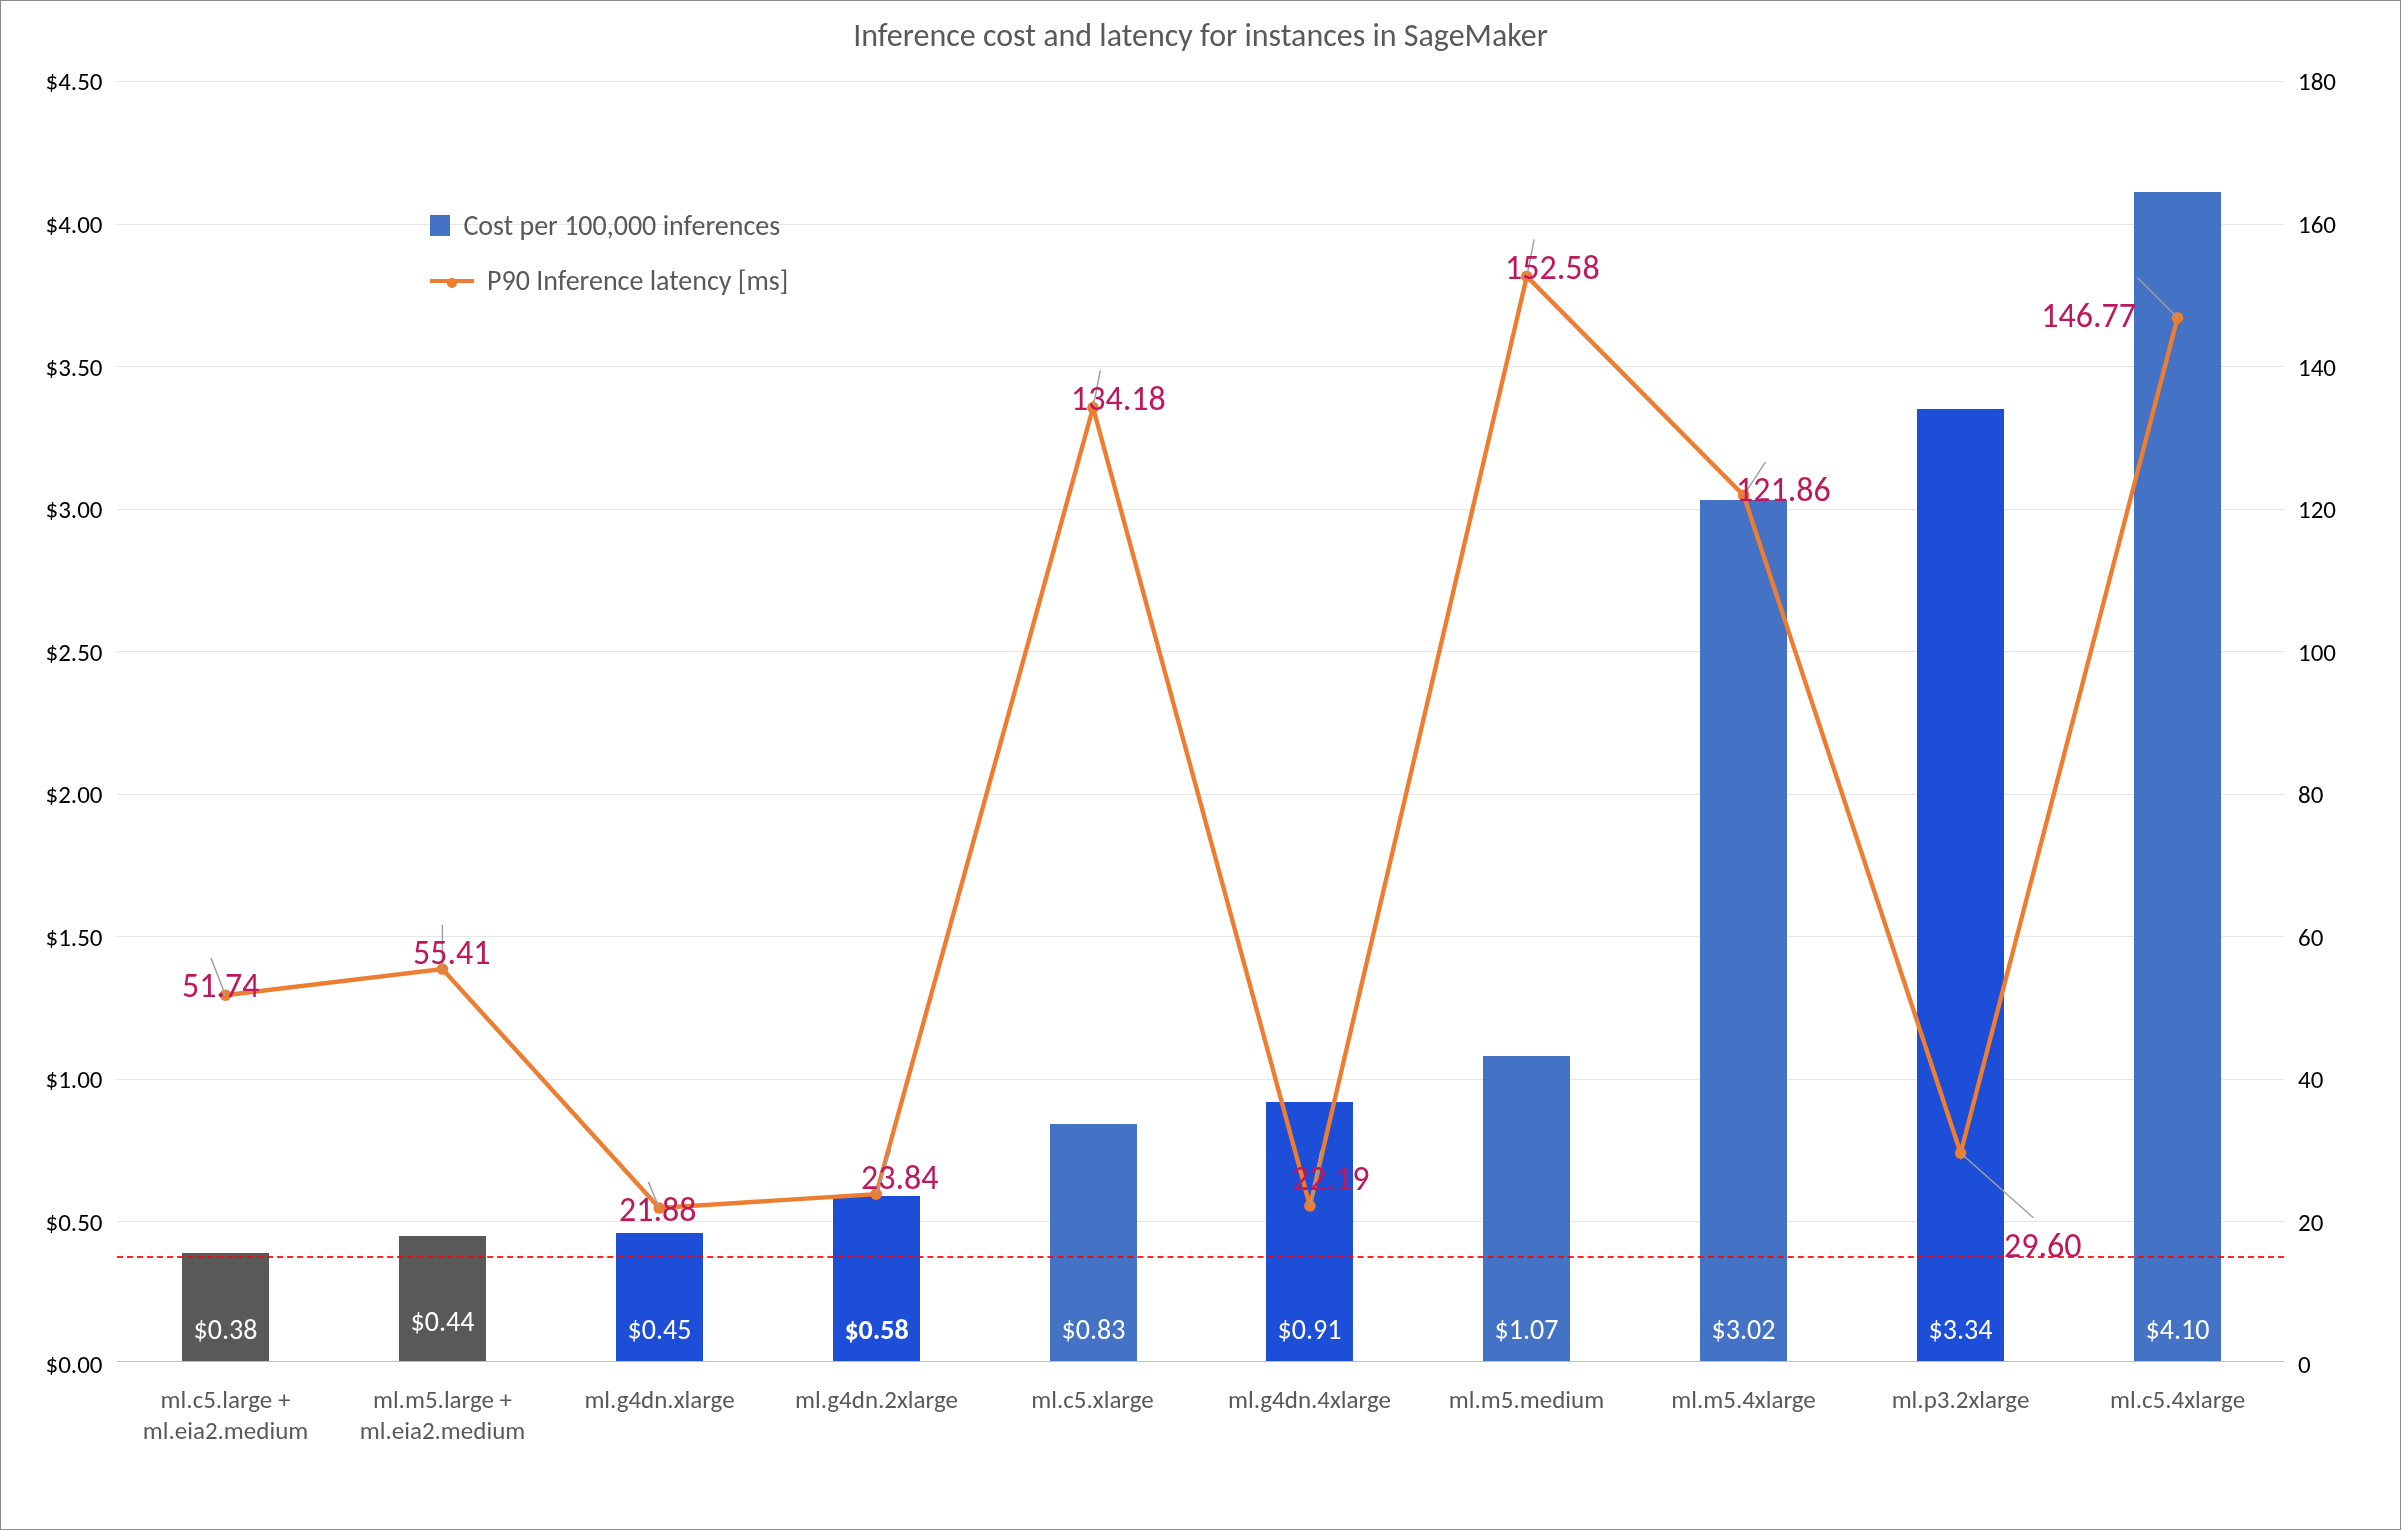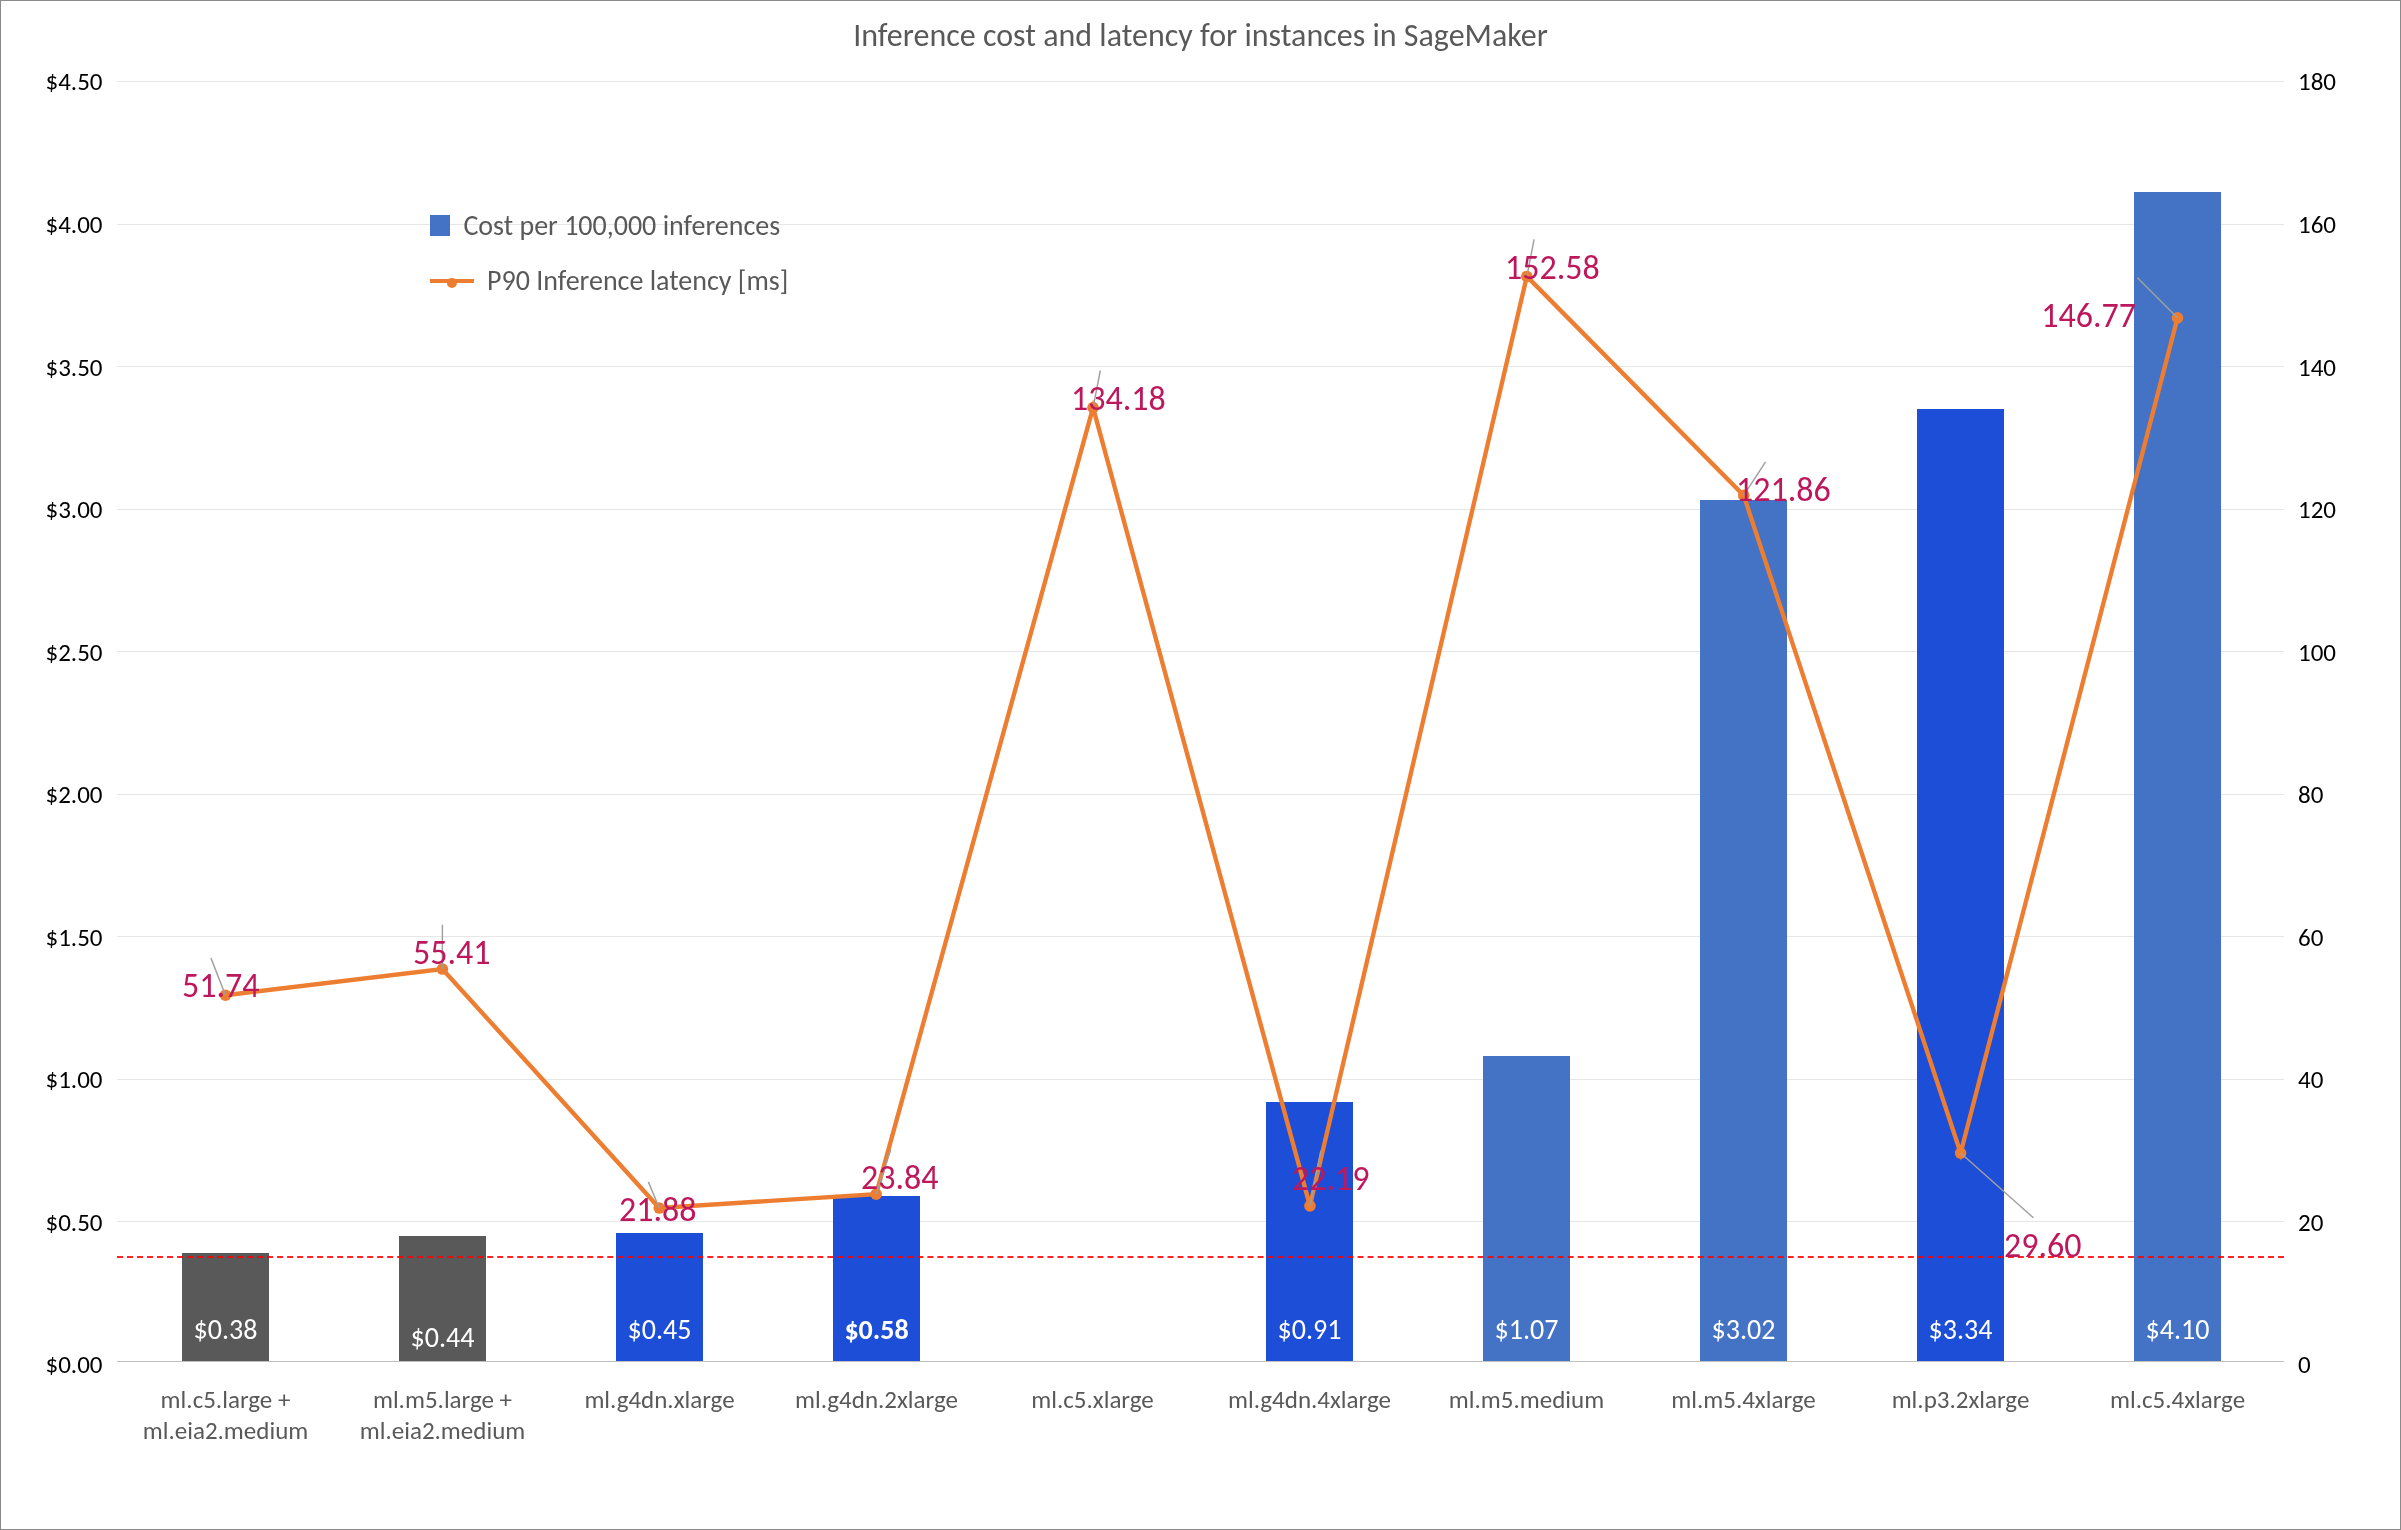--- a/index.html
+++ b/index.html
@@ -174,27 +174,30 @@
       <div class="gridline" style="top: 713px;"></div>
       <div class="gridline" style="top: 570px;"></div>
       <div class="gridline" style="top: 428px;"></div>
       <div class="gridline" style="top: 285px;"></div>
       <div class="gridline" style="top: 143px;"></div>
       <div class="gridline" style="top: 0px;"></div>
       <div class="bar gray" style="left: 65px; width: 87px; height: 108px;">
         <div class="bar-label" style="bottom: 14.5px;">$0.38</div>
       </div>
       <div class="bar gray" style="left: 282px; width: 87px; height: 125px;">
-        <div class="bar-label" style="bottom: 6px; margin-top: 12px;">$0.44</div>
+        <div class="bar-label" style="bottom: 22px; margin-top: 12px;">$0.44</div>
       </div>
       <div class="bar green" style="left: 499px; width: 87px; height: 128px;">
         <div class="bar-label" style="bottom: 14.5px;">$0.45</div>
       </div>
       <div class="bar green" style="left: 716px; width: 87px; height: 165px;">
         <div class="bar-label" style="bottom: 14.5px; font-weight: bold;">$0.58</div>
+      </div>
+      <div class="bar blue" style="left: 933px; width: 87px; height: 237px;">
+        <div class="bar-label" style="bottom: 14.5px;">$0.83</div>
       </div>
       <div class="bar green" style="left: 1149px; width: 87px; height: 259px;">
         <div class="bar-label" style="bottom: 14.5px;">$0.91</div>
       </div>
       <div class="bar blue" style="left: 1366px; width: 87px; height: 305px;">
         <div class="bar-label" style="bottom: 14.5px;">$1.07</div>
       </div>
       <div class="bar blue" style="left: 1583px; width: 87px; height: 861px;">
         <div class="bar-label" style="bottom: 14.5px;">$3.02</div>
       </div>

